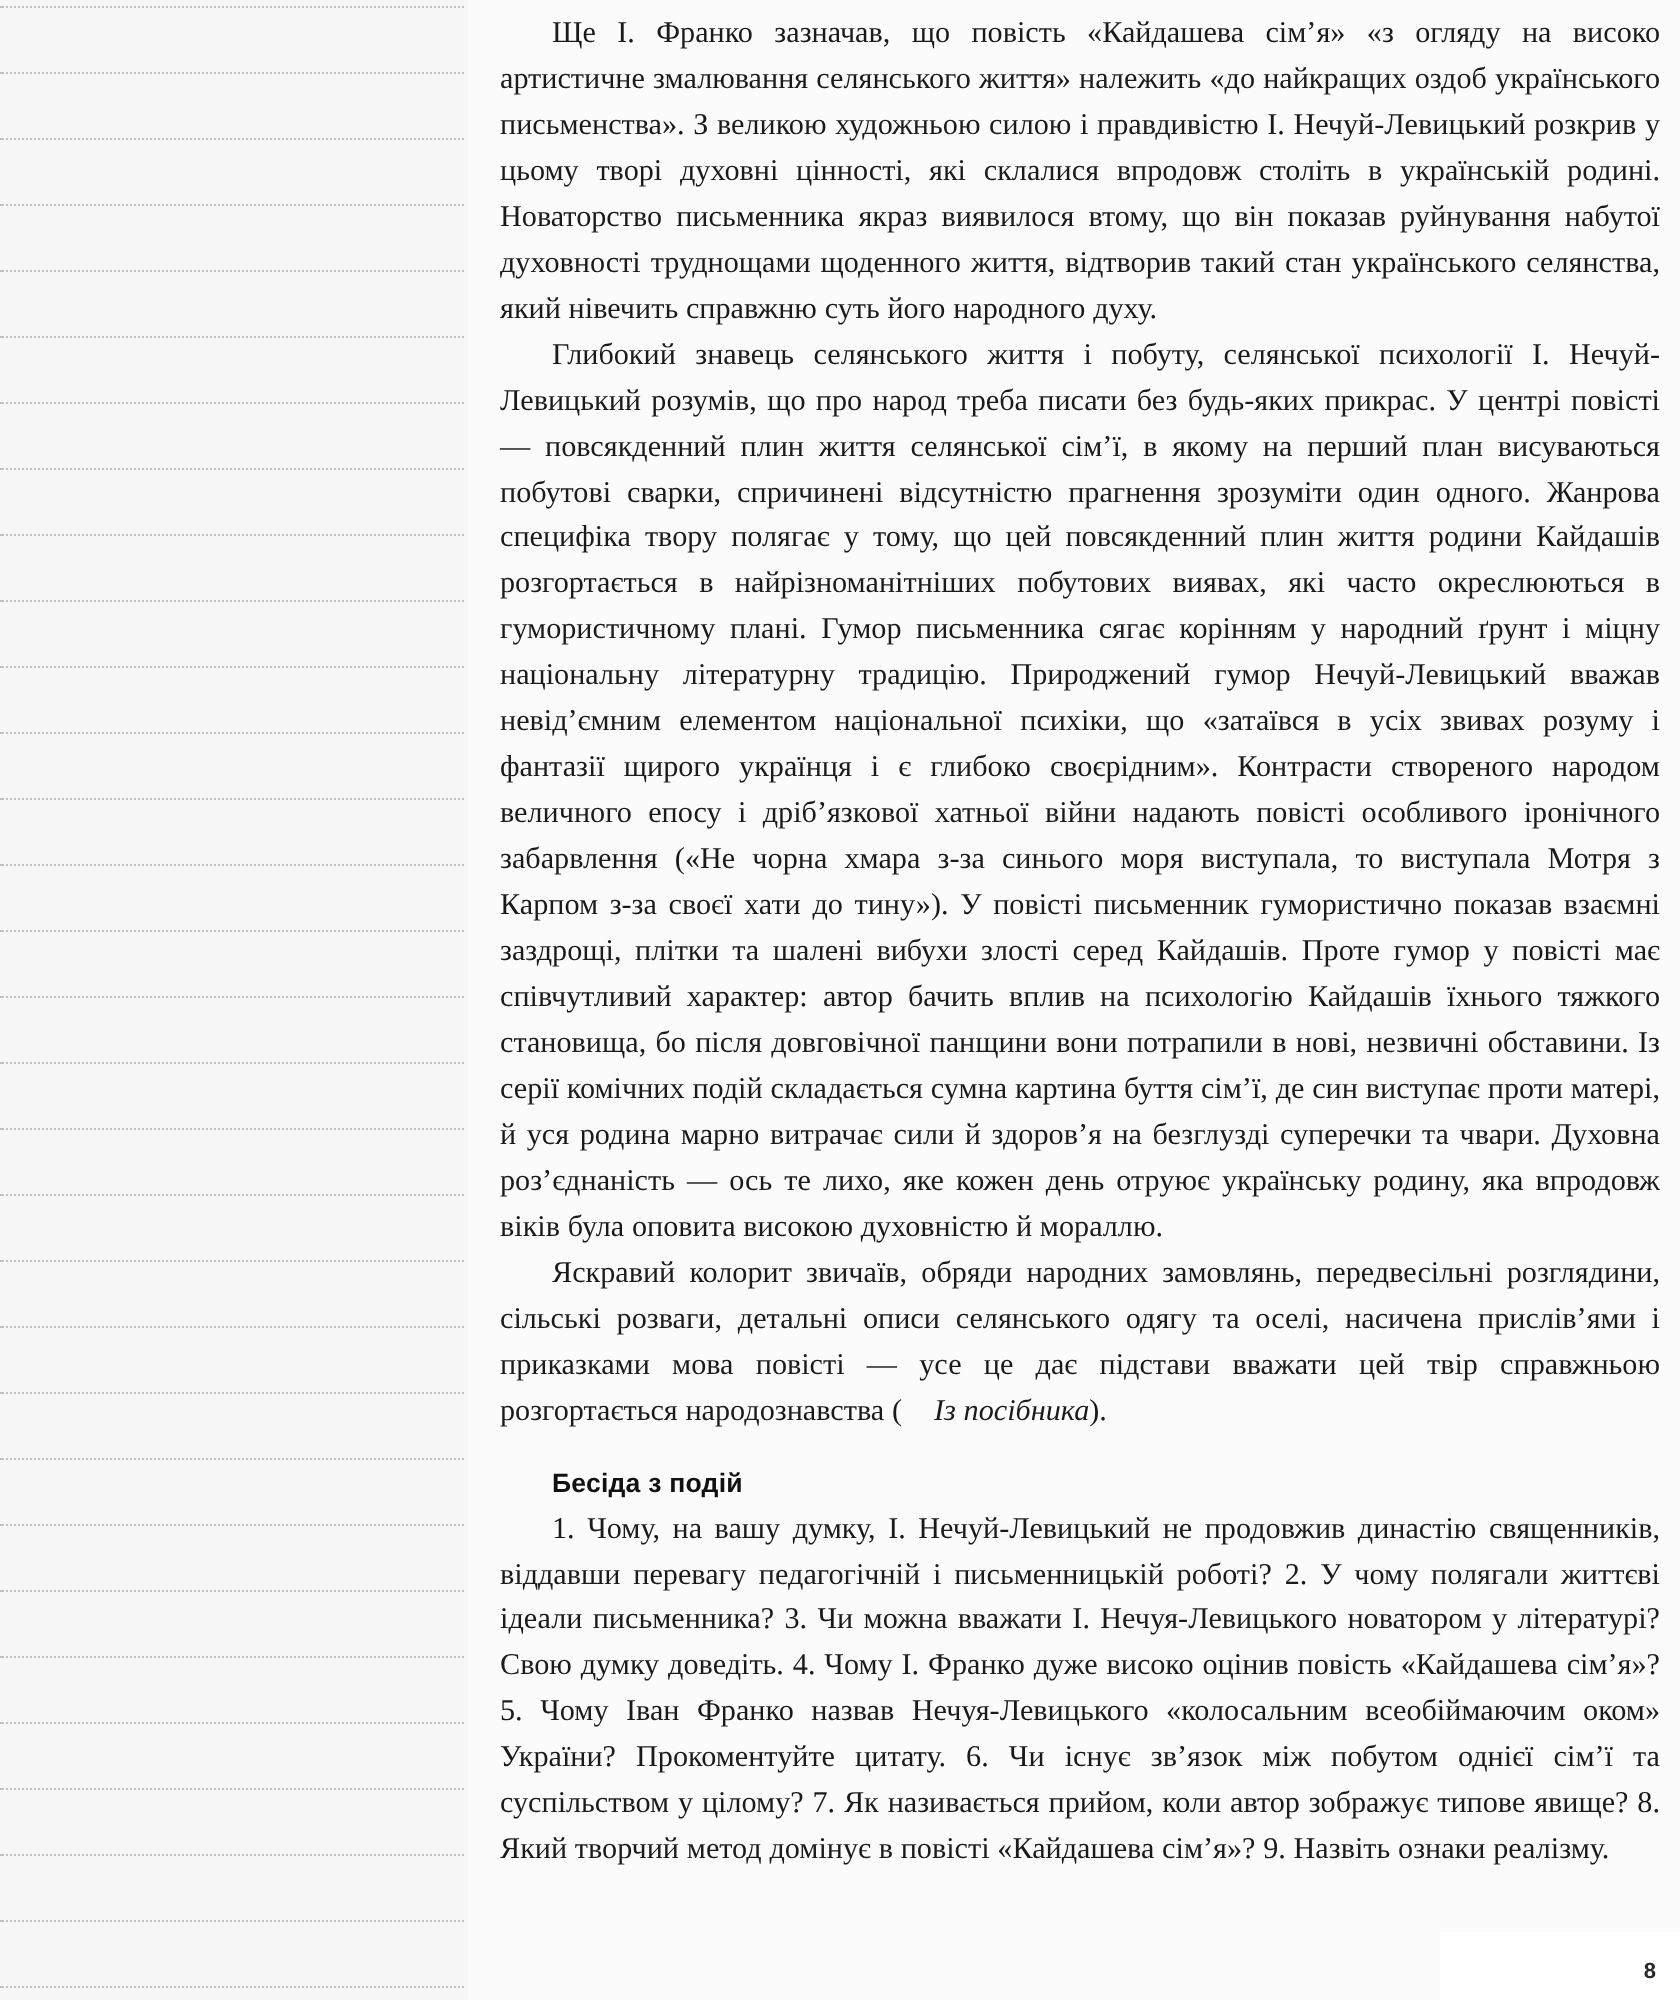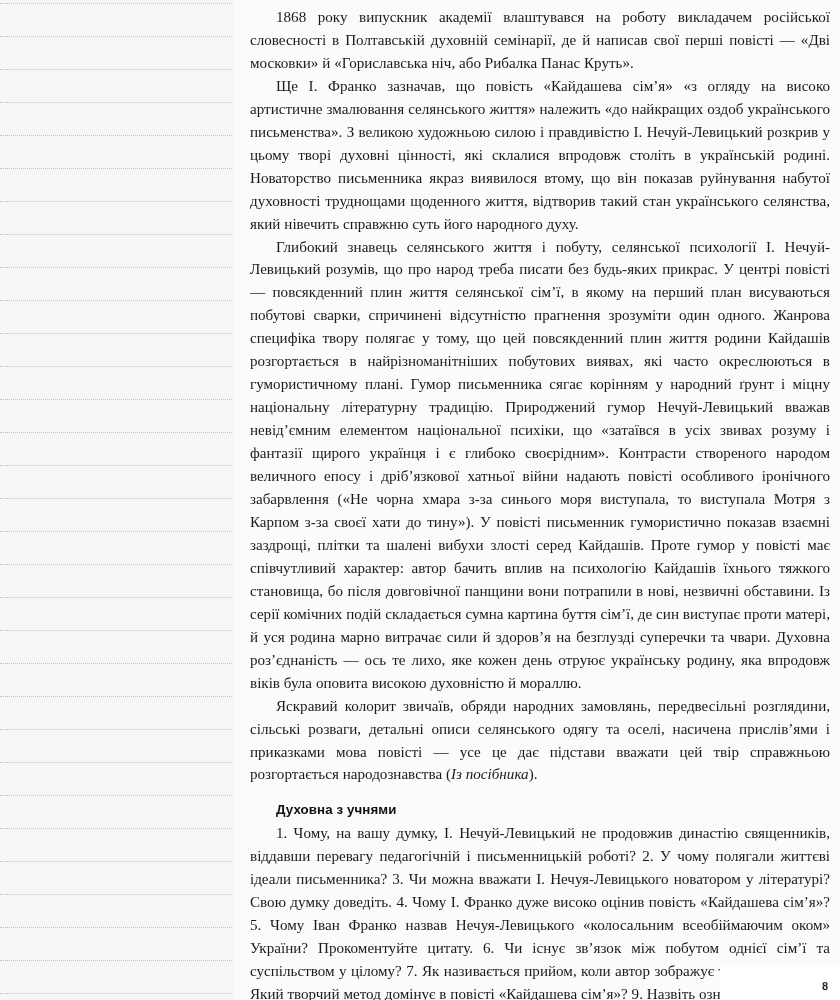--- a/index.html
+++ b/index.html
@@ -51,21 +51,21 @@
     font-size: 15.1px;
     line-height: 22.95px;
     color: #1a1a1a;
     text-align: justify;
     text-indent: 26px;
     hyphens: auto;
     -webkit-hyphens: auto;
     word-spacing: 0.1px;
   }
 
-  .italic { font-style: italic; }
+  .italic { font-style: italic; margin-left: 16px; }
 
   h3.sub-heading {
     margin: 16px 0 5px 0;
     padding-left: 26px;
     font-family: "Liberation Sans", sans-serif;
     font-size: 13.3px;
     font-weight: bold;
     color: #111111;
     letter-spacing: 0.1px;
     text-align: left;
@@ -123,29 +123,28 @@
       <div class="rule-line" style="top: 828px;"></div>
       <div class="rule-line" style="top: 861px;"></div>
       <div class="rule-line" style="top: 894px;"></div>
       <div class="rule-line" style="top: 927px;"></div>
       <div class="rule-line" style="top: 960px;"></div>
       <div class="rule-line" style="top: 993px;"></div>
     </div>
 
   <div class="text-column">
 
-    <p class="body-par">1868 року випускник академії влаштувався на роботу викладачем російської словесності в Полтавській духовній семінарії, де й написав свої перші повісті — «Дві московки» й «Гориславська ніч, або Рибалка Панас Круть».</p>
 
     <p class="body-par">Ще І. Франко зазначав, що повість «Кайдашева сім’я» «з огляду на високо артистичне змалювання селянського життя» належить «до найкращих оздоб українського письменства». З великою художньою силою і правдивістю І. Нечуй-Левицький розкрив у цьому творі духовні цінності, які склалися впродовж століть в українській родині. Новаторство письменника якраз виявилося втому, що він показав руйнування набутої духовності труднощами щоденного життя, відтворив такий стан українського селянства, який нівечить справжню суть його народного духу.</p>
 
     <p class="body-par">Глибокий знавець селянського життя і побуту, селянської психології І. Нечуй-Левицький розумів, що про народ треба писати без будь-яких прикрас. У центрі повісті — повсякденний плин життя селянської сім’ї, в якому на перший план висуваються побутові сварки, спричинені відсутністю прагнення зрозуміти один одного. Жанрова специфіка твору полягає у тому, що цей повсякденний плин життя родини Кайдашів розгортається в найрізноманітніших побутових виявах, які часто окреслюються в гумористичному плані. Гумор письменника сягає корінням у народний ґрунт і міцну національну літературну традицію. Природжений гумор Нечуй-Левицький вважав невід’ємним елементом національної психіки, що «затаївся в усіх звивах розуму і фантазії щирого українця і є глибоко своєрідним». Контрасти створеного народом величного епосу і дріб’язкової хатньої війни надають повісті особливого іронічного забарвлення («Не чорна хмара з-за синього моря виступала, то виступала Мотря з Карпом з-за своєї хати до тину»). У повісті письменник гумористично показав взаємні заздрощі, плітки та шалені вибухи злості серед Кайдашів. Проте гумор у повісті має співчутливий характер: автор бачить вплив на психологію Кайдашів їхнього тяжкого становища, бо після довговічної панщини вони потрапили в нові, незвичні обставини. Із серії комічних подій складається сумна картина буття сім’ї, де син виступає проти матері, й уся родина марно витрачає сили й здоров’я на безглузді суперечки та чвари. Духовна роз’єднаність — ось те лихо, яке кожен день отруює українську родину, яка впродовж віків була оповита високою духовністю й мораллю.</p>
 
     <p class="body-par"><span>Яскравий колорит звичаїв, обряди народних замовлянь, передвесільні розглядини, сільські розваги, детальні описи селянського одягу та оселі, насичена прислів’ями і приказками мова повісті — усе це дає підстави вважати цей твір справжньою розгортається народознавства (</span><span class="italic">Із посібника</span><span>).</span></p>
 
-    <h3 class="sub-heading">Духовна з учнями</h3>
+    <h3 class="sub-heading">Бесіда з подій</h3>
 
     <p class="body-par">1. Чому, на вашу думку, І. Нечуй-Левицький не продовжив династію священників, віддавши перевагу педагогічній і письменницькій роботі? 2. У чому полягали життєві ідеали письменника? 3. Чи можна вважати І. Нечуя-Левицького новатором у літературі? Свою думку доведіть. 4. Чому І. Франко дуже високо оцінив повість «Кайдашева сім’я»? 5. Чому Іван Франко назвав Нечуя-Левицького «колосальним всеобіймаючим оком» України? Прокоментуйте цитату. 6. Чи існує зв’язок між побутом однієї сім’ї та суспільством у цілому? 7. Як називається прийом, коли автор зображує типове явище? 8. Який творчий метод домінує в повісті «Кайдашева сім’я»? 9. Назвіть ознаки реалізму.</p>
 
   </div>
 
   <div class="page-number-plate"></div>
   <div class="page-number">8</div>
 
 </div>
 

